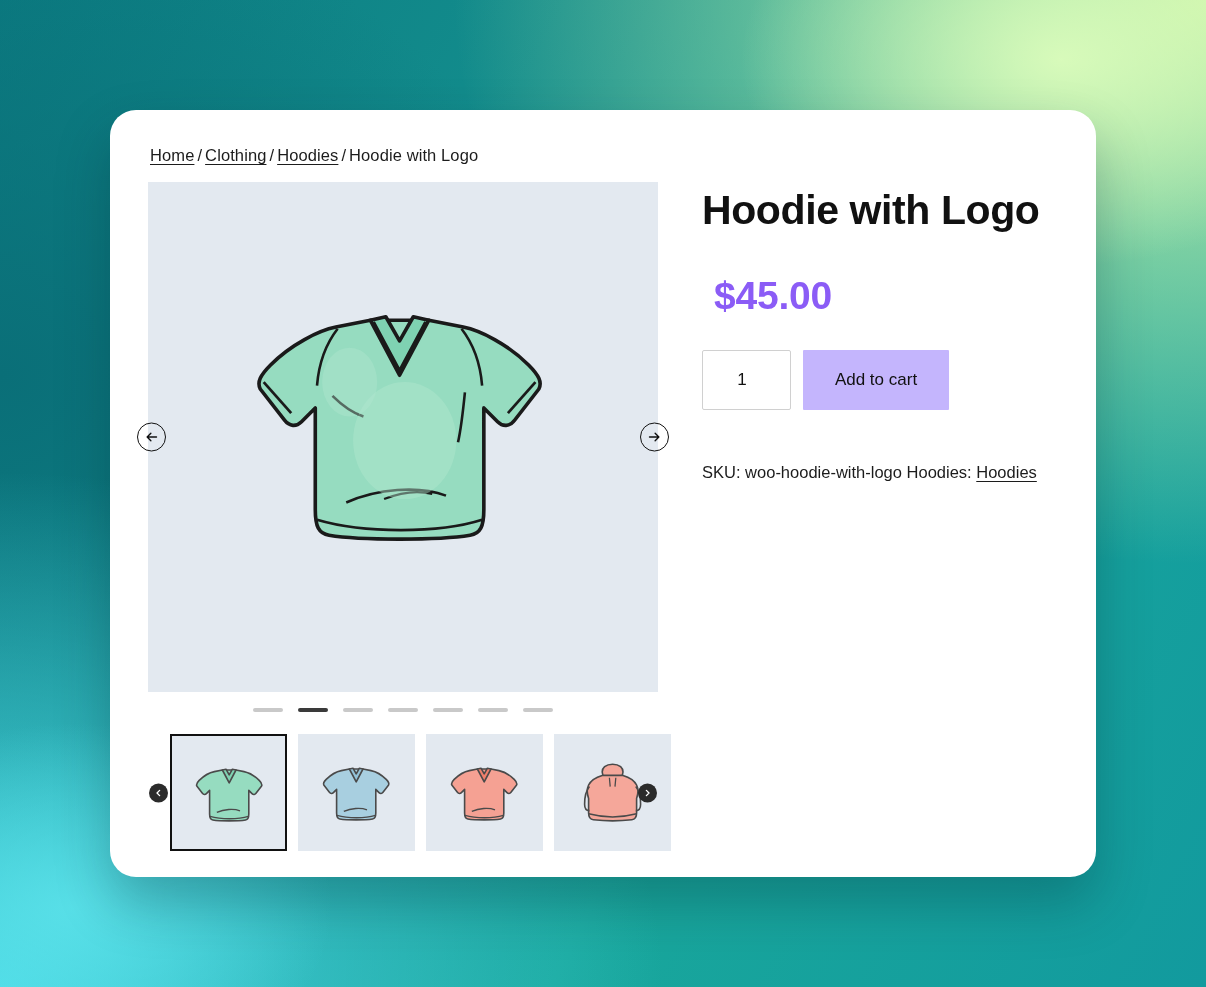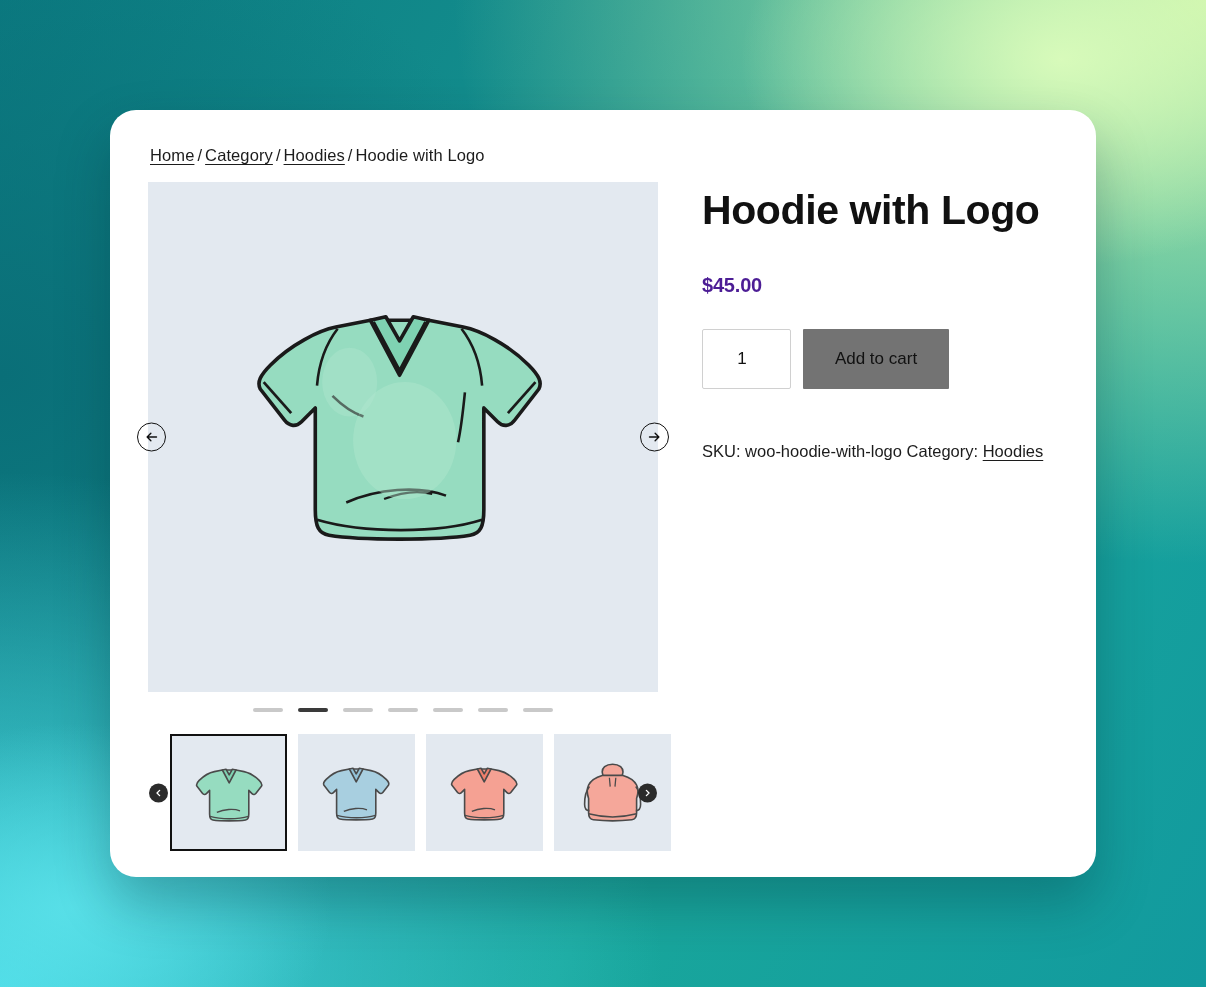--- a/index.html
+++ b/index.html
@@ -147,24 +147,24 @@
   
   #product-title {
     font-size: 41px;
     font-weight: 700;
     color: #111;
     margin: 0 0 40px 0;
     letter-spacing: -0.4px;
     line-height: 1.1;
   }
   #product-price {
-    font-size: 20px;
+    font-size: 39px;
     font-weight: 700;
-    color: #4c1d95;
-    margin: 0 0 32px 0;
+    color: #8b5cf6;
+    margin: 0 0 32px 12px;
     letter-spacing: -0.2px;
   }
   #short-description {
     font-size: 16.5px;
     color: #1c1c1c;
     margin: 0 0 36px 0;
     line-height: 1.5;
   }
 
   #cart-form {
@@ -181,21 +181,21 @@
     color: #111;
     text-align: center;
     border: 1px solid #d0d0d0;
     border-radius: 2px;
     background: #fff;
     padding: 0 4px 0 10px;
   }
   #add-to-cart {
     min-width: 146px;
     height: 60px;
-    background: #737373;
+    background: #c4b5fd;
     border: none;
     border-radius: 1px;
     color: #111;
     font-size: 17px;
     font-family: "Liberation Sans", sans-serif;
     cursor: pointer;
     padding: 0 22px;
   }
 
   #product-meta {
@@ -211,21 +211,21 @@
 </style>
 </head>
 <body>
 
 <div id="backdrop"></div>
 <div id="backdrop-glow"></div>
 
 <div id="card">
 
   <nav id="breadcrumb">
-    <a href="#">Home</a><span class="sep">/</span><a href="#">Category</a><span class="sep">/</span><a href="#">Hoodies</a><span class="sep">/</span><span>Hoodie with Logo</span>
+    <a href="#">Home</a><span class="sep">/</span><a href="#">Clothing</a><span class="sep">/</span><a href="#">Hoodies</a><span class="sep">/</span><span>Hoodie with Logo</span>
   </nav>
 
   <div id="body-cols">
 
     <div id="gallery-col">
 
       <div id="stage-wrap">
         <div id="stage">
           <svg width="510" height="510" viewBox="0 0 510 510" aria-hidden="true">
             <g transform="translate(255,250) scale(1.72) translate(-95,-95)">
@@ -351,19 +351,19 @@
       <div id="product-price">$45.00</div>
 
       <div id="cart-form">
         <input type="number" id="qty-input" value="1" style="">
         <button id="add-to-cart">Add to cart</button>
       </div>
 
       <div id="product-meta">
         <span>SKU:</span>
         <span>woo-hoodie-with-logo</span>
-        <span>Category:</span>
+        <span>Hoodies:</span>
         <a href="#">Hoodies</a>
       </div>
     </div>
 
   </div>
 </div>
 
 </body></html>

